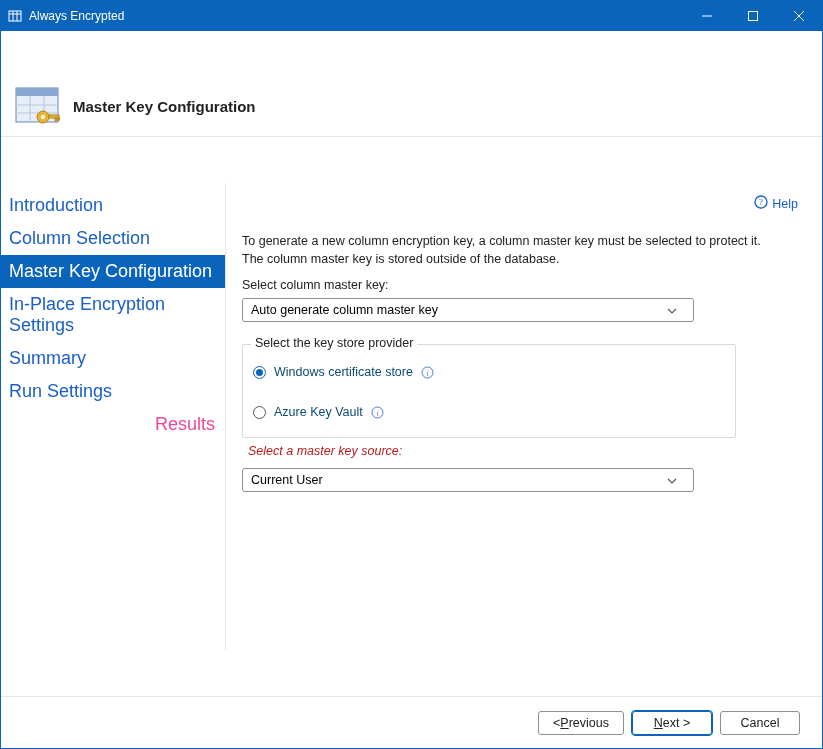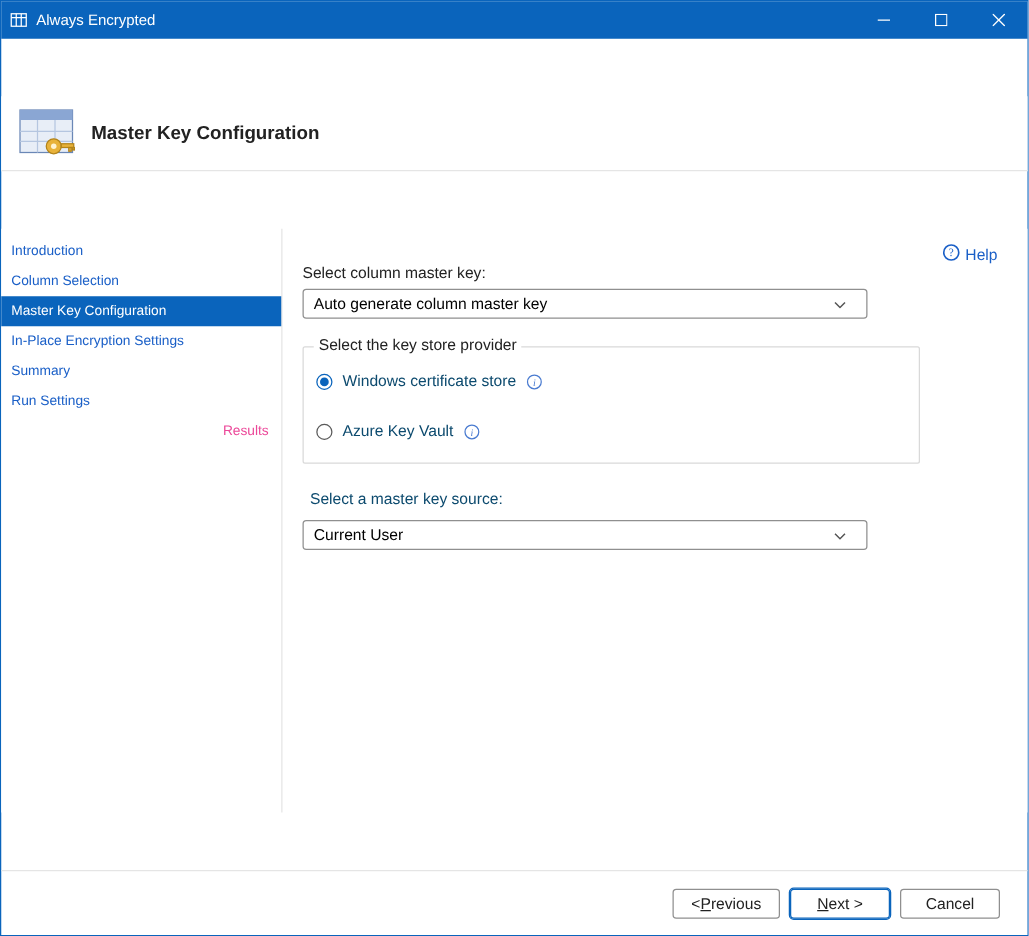--- a/index.html
+++ b/index.html
@@ -62,21 +62,21 @@
   }
   .sidebar {
     width: 225px;
     border-right: 1px solid #e5e5e5;
     padding-top: 6px;
   }
   .nav-item {
     padding: 6px 10px 6px 8px;
     color: #1a5fc7;
     cursor: default;
-    font-size: 11px;
+    font-size: 18px;
   }
   .nav-item.active {
     background: #0a64bc;
     color: #fff;
   }
   .nav-item.disabled {
     color: #ec4899;
     text-align: right;
   }
 
@@ -160,24 +160,25 @@
     width: 7px; height: 7px;
     background: #0a64bc;
     border-radius: 50%;
   }
   .info-icon {
     width: 13px; height: 13px;
     display: inline-flex; align-items: center; justify-content: center;
   }
 
   .label2 {
-    margin-top: 21px;
-    font-size: 12.5px;
-    color: #0c4a6e;
+    margin-top: 6px;
+    font-size: 12.5px;
+    color: #b91c1c;
     padding-left: 6px;
+    font-style: italic;
   }
 
   .footer {
     height: 52px;
     border-top: 1px solid #e5e5e5;
     display: flex;
     justify-content: flex-end;
     align-items: center;
     gap: 8px;
     padding: 0 22px;
@@ -267,20 +268,21 @@
       <div class="help">
         <span>
           <svg viewBox="0 0 14 14">
               <circle cx="7" cy="7" r="6" fill="none" stroke="#1a5fc7" stroke-width="1.3"></circle>
               <text x="7" y="10" text-anchor="middle" font-size="9" fill="#1a5fc7" font-family="Segoe UI">?</text>
             </svg>
         </span>
         <span>Help</span>
       </div>
 
+      <div class="intro">To generate a new column encryption key, a column master key must be selected to protect it.  The column master key is stored outside of the database.</div>
 
       <div class="label">Select column master key:</div>
       <div class="select">
         <span>Auto generate column master key</span>
         <span class="chev">
           <svg width="10" height="6" viewBox="0 0 10 6">
               <path d="M1 1 L5 5 L9 1" fill="none" stroke="#555" stroke-width="1.2"></path>
             </svg>
         </span>
       </div>

